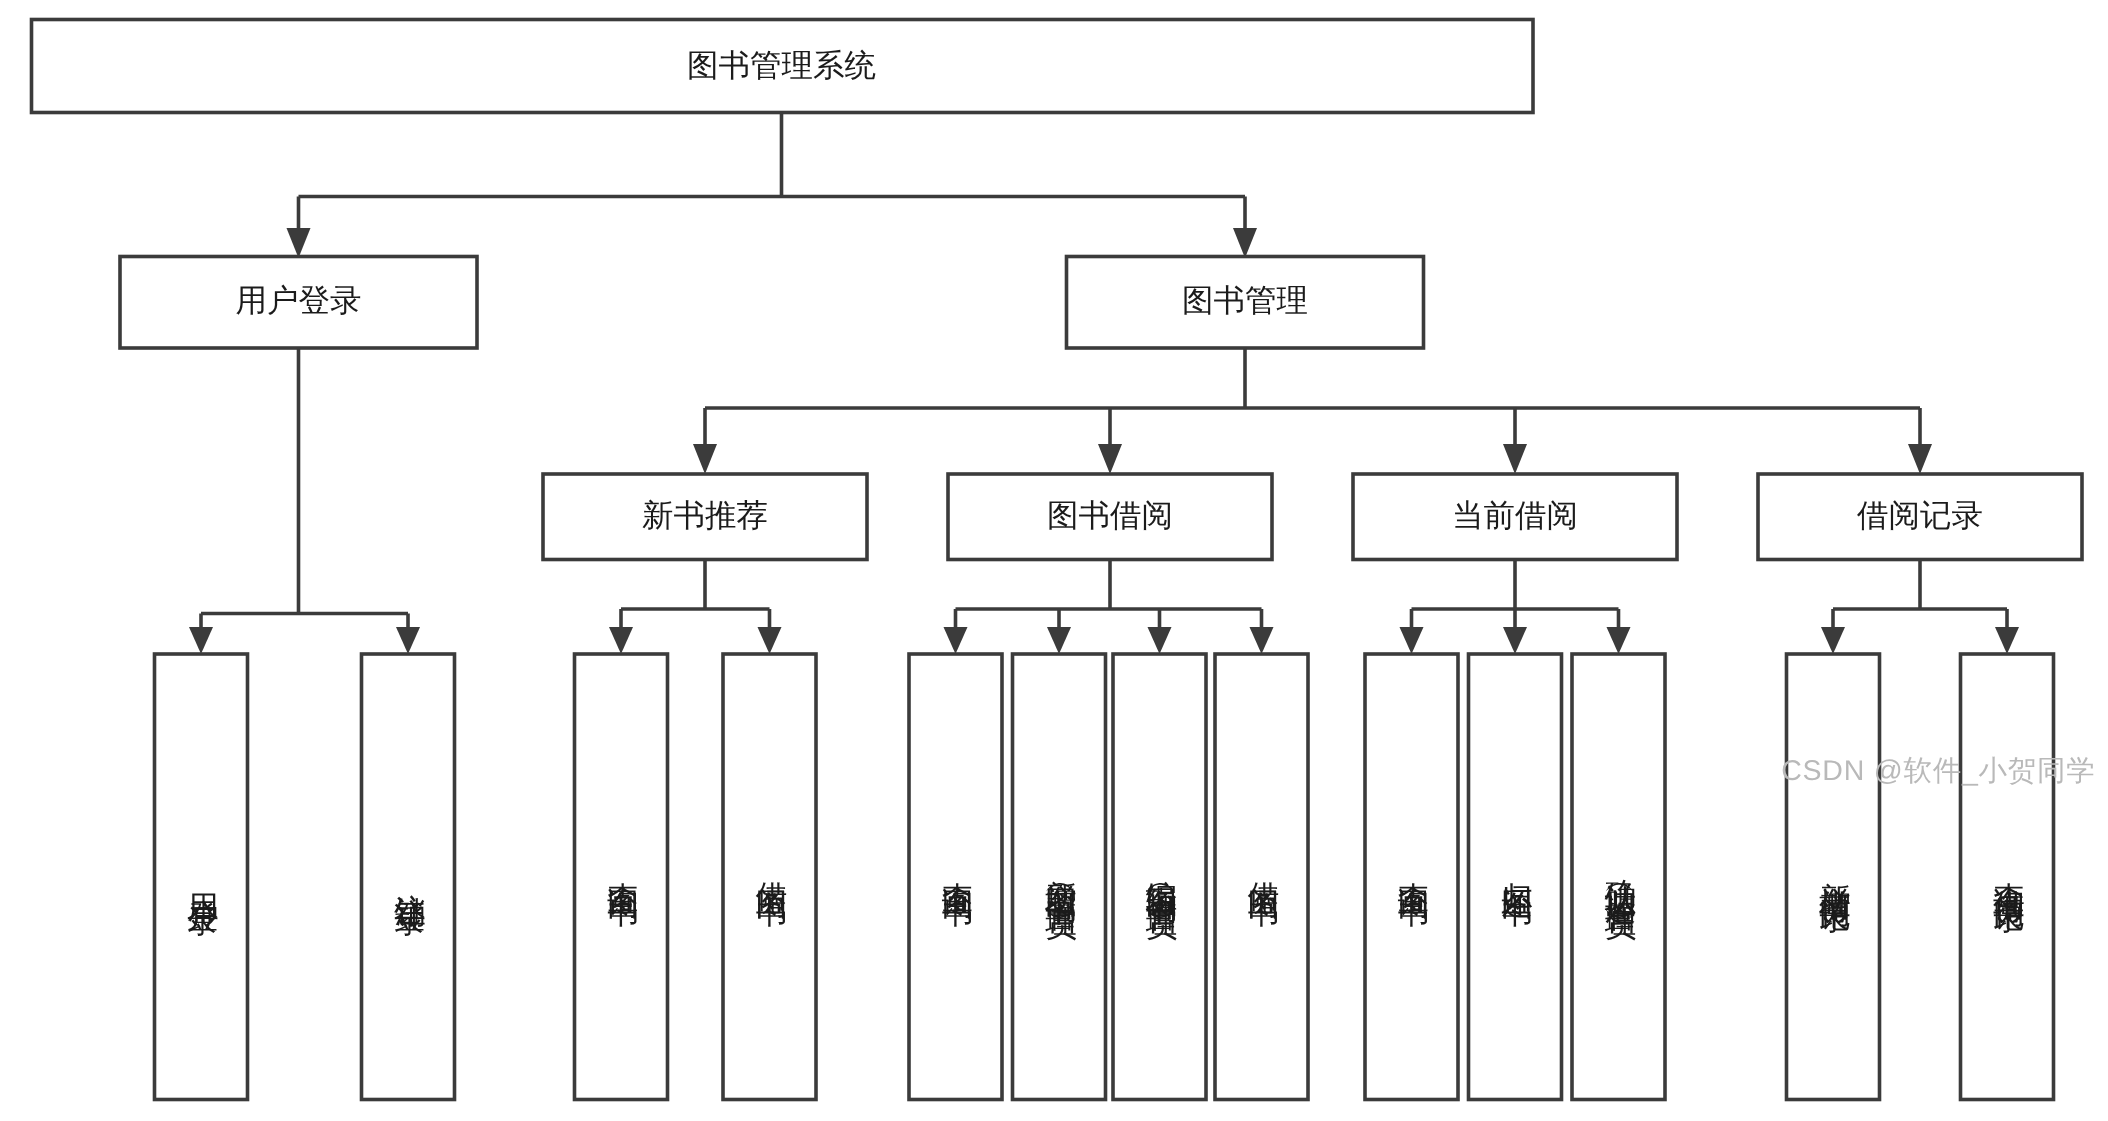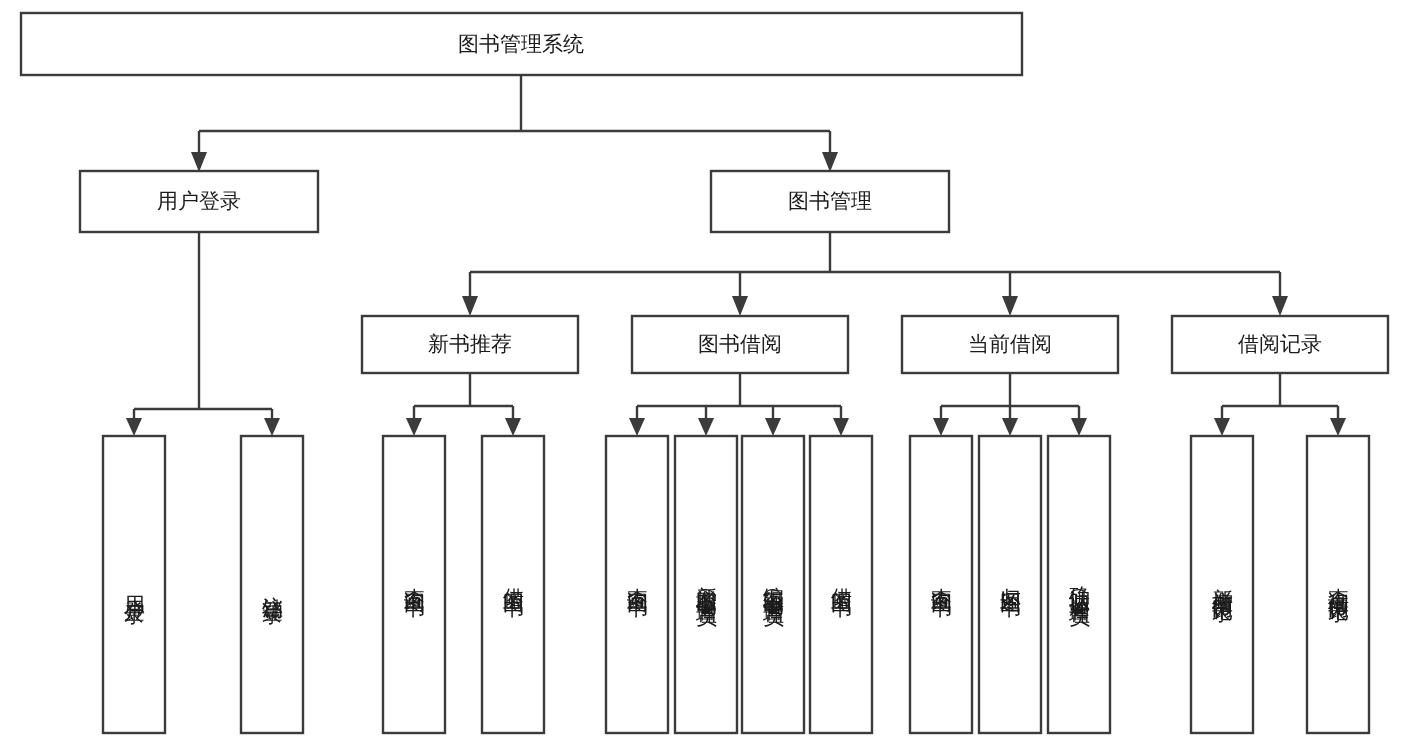--- a/index.html
+++ b/index.html
@@ -204,14 +204,15 @@
   <div class="node-label-v" style="left:773px; top:583px;">编辑图书（管理员）</div>
   <div class="node-label-v" style="left:841px; top:577px;">借阅图书</div>
 
   <div class="node-label-v" style="left:941px; top:577px;">查询图书</div>
   <div class="node-label-v" style="left:1010px; top:577px;">归还图书</div>
   <div class="node-label-v" style="left:1079px; top:583px;">确认归还（管理员）</div>
 
   <div class="node-label-v" style="left:1222px; top:580px;">新增借阅记录</div>
   <div class="node-label-v" style="left:1338px; top:580px;">查询借阅记录</div>
 
+  <div class="watermark">CSDN @软件_小贺同学</div>
 
 </div>
 
 </body></html>

